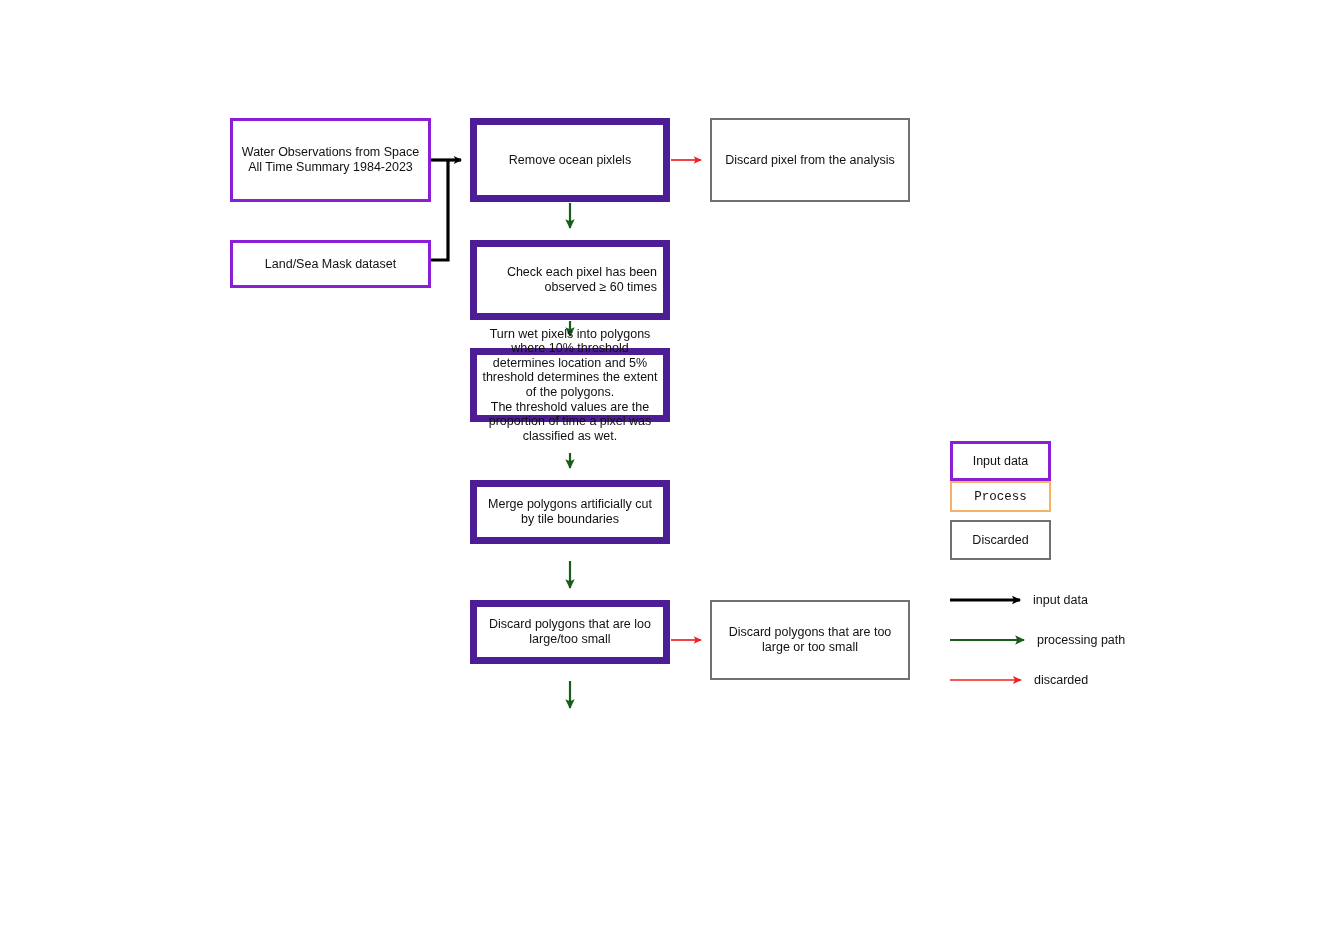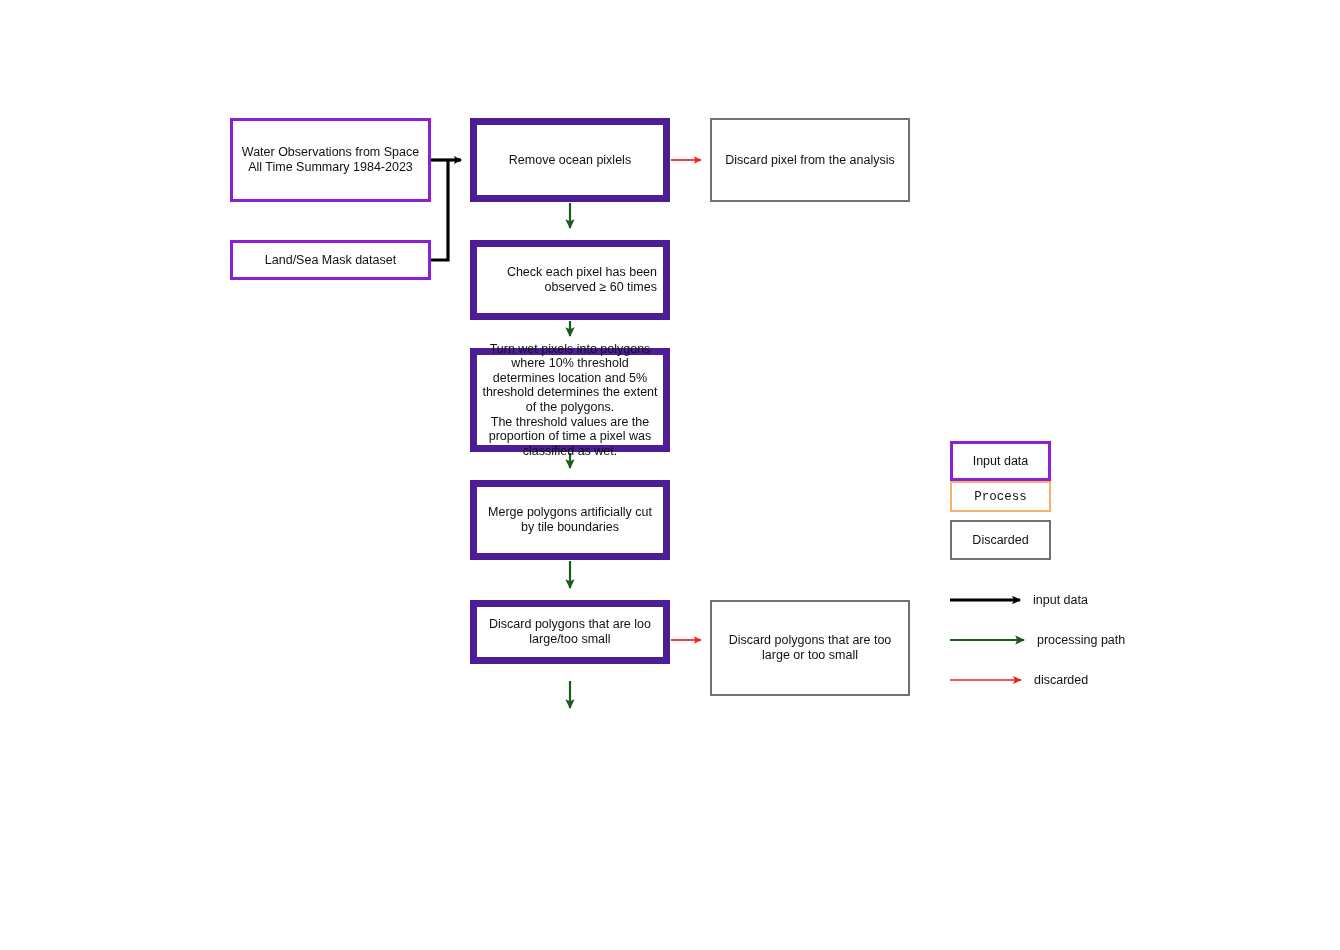--- a/index.html
+++ b/index.html
@@ -123,50 +123,50 @@
 
     <path d="M950,600 L1020,600" fill="none" stroke="#000000" stroke-width="3.2" marker-end="url(#arrow-legend-black)"></path>
     <path d="M950,640 L1024,640" fill="none" stroke="#1a5c1a" stroke-width="2.0" marker-end="url(#arrow-legend-green)"></path>
     <path d="M950,680 L1021,680" fill="none" stroke="#ee2222" stroke-width="1.6" marker-end="url(#arrow-legend-red)"></path>
   </svg>
 
   <div class="node input-node" style="left:230px; top:118px; width:201px; height:84px;">
     <span class="node-text">Water Observations from Space All Time Summary 1984-2023</span>
   </div>
 
-  <div class="node input-node" style="left:230px; top:240px; width:201px; height:40px;">
+  <div class="node input-node" style="left:230px; top:240px; width:201px; height:48px;">
     <span class="node-text">Land/Sea Mask dataset</span>
   </div>
 
   <div class="node process-node" style="left:470px; top:118px; width:200px; height:84px;">
     <span class="node-text">Remove ocean pixlels</span>
   </div>
 
   <div class="node discard-node" style="left:710px; top:118px; width:200px; height:84px;">
     <span class="node-text">Discard pixel from the analysis</span>
   </div>
 
   <div class="node process-node" style="left:470px; top:240px; width:200px; height:80px;text-align:right;">
     <span class="node-text">Check each pixel has been observed ≥ 60 times</span>
   </div>
 
-  <div class="node process-node" style="left:470px; top:348px; width:200px; height:104px; padding:2px 3px;">
+  <div class="node process-node" style="left:470px; top:348px; width:200px; height:74px; padding:2px 3px;">
     <span class="node-text">Turn wet pixels into polygons where 10% threshold determines location and 5% threshold determines the extent of the polygons.
 The threshold values are the proportion of time a pixel was classified as wet.</span>
   </div>
 
-  <div class="node process-node" style="left:470px; top:480px; width:200px; height:80px;">
+  <div class="node process-node" style="left:470px; top:480px; width:200px; height:64px;">
     <span class="node-text">Merge polygons artificially cut by tile boundaries</span>
   </div>
 
   <div class="node process-node" style="left:470px; top:600px; width:200px; height:64px;">
     <span class="node-text">Discard polygons that are loo large/too small</span>
   </div>
 
-  <div class="node discard-node" style="left:710px; top:600px; width:200px; height:96px;">
+  <div class="node discard-node" style="left:710px; top:600px; width:200px; height:80px;">
     <span class="node-text">Discard polygons that are too large or too small</span>
   </div>
 
 
   <div class="legend-box input-node" style="left:950px; top:441px; width:101px; height:40px; z-index:3;">
     <span>Input data</span>
   </div>
   <div class="legend-box process-node" style="left:950px; top:481px; width:101px; height:31px; z-index:2;font-family:Liberation Mono, monospace;">
     <span>Process</span>
   </div>

